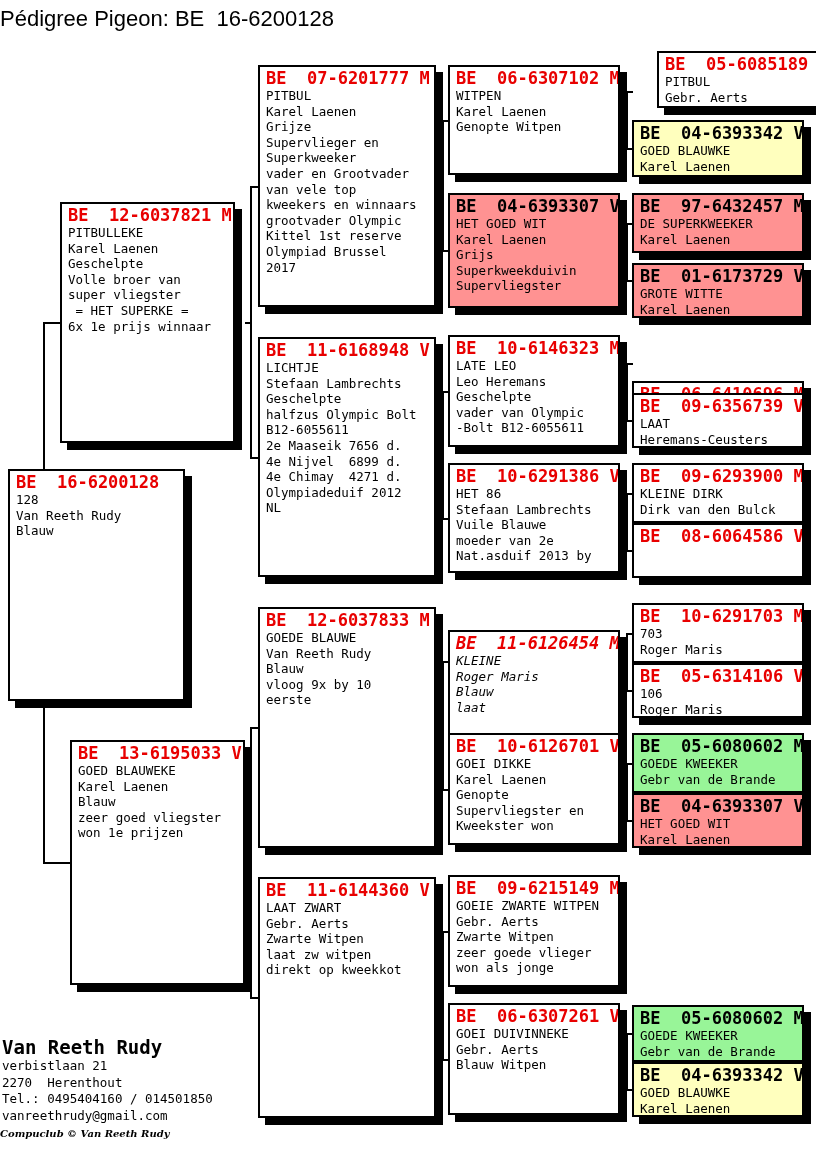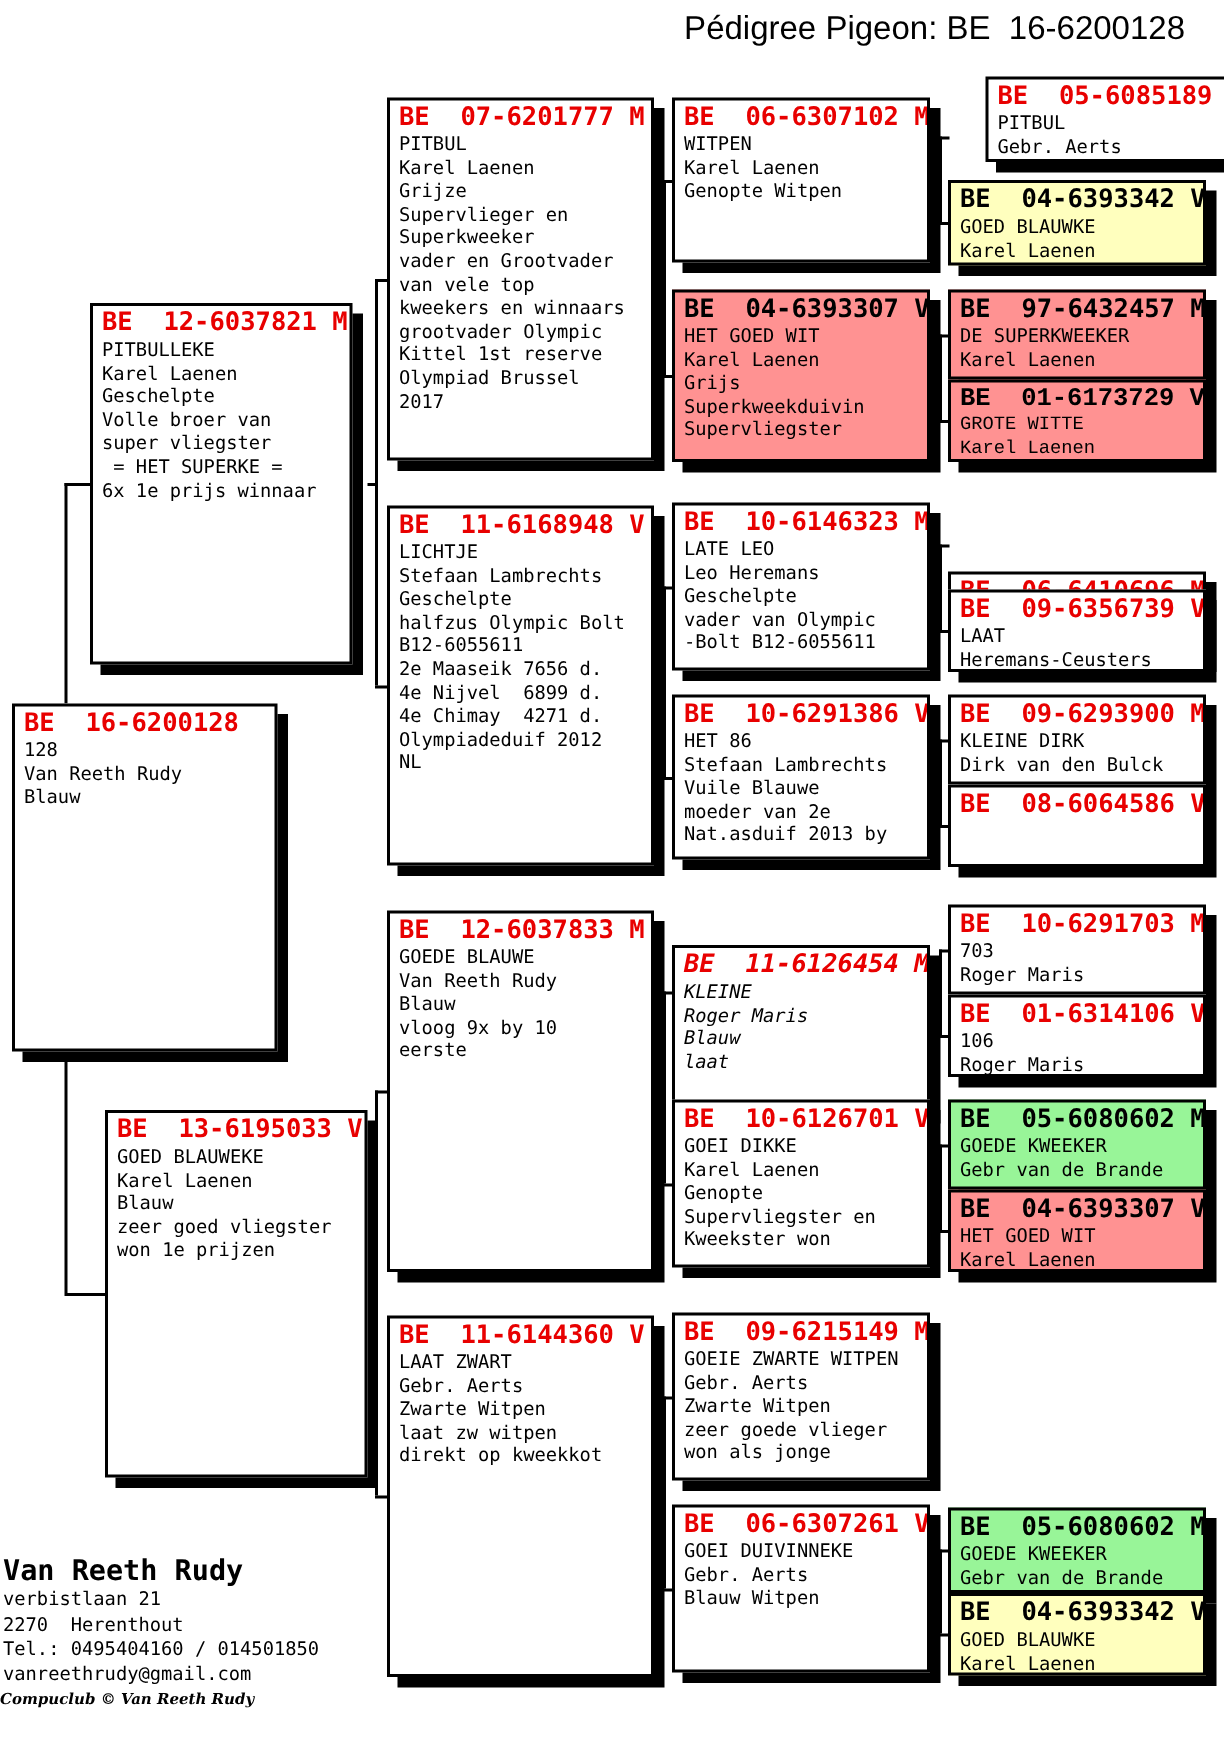--- a/index.html
+++ b/index.html
@@ -1,21 +1,21 @@
 <!DOCTYPE html>
 <html style="--red: #e80000; --salmon: #ff9292; --yellow: #ffffbe; --green: #98f598;"><head>
 <meta charset="utf-8">
 <style>
   html,body{margin:0;padding:0;background:#fff;}
   #canvas{
     position:relative;width:816px;height:1172px;background:#ffffff;
     font-family:"DejaVu Sans Mono",monospace;overflow:hidden;
   }
   .title{
-    position:absolute;top:6px;left:0;width:790px;text-align:right;
+    position:absolute;top:6px;left:0;width:790px;text-align:left;
     font-family:"Liberation Sans",sans-serif;font-size:22px;color:#000;
     white-space:pre-wrap;
   }
   .box{
     position:absolute;background:#fff;border:2px solid #000;
     box-shadow:7px 7px 0 #000;box-sizing:border-box;
     padding:2px 4px 1px 6px;overflow:hidden;
   }
   .box .ring{
     font-weight:bold;font-size:17px;line-height:19px;color:var(--red,#e80000);
@@ -239,21 +239,21 @@
       <div class="box colored yellow" style="left: 632px; top: 120px; width: 172px; height: 57px;">
         <div class="ring">BE  04-6393342 V</div>
         <div class="txt">GOED BLAUWKE
 Karel Laenen</div>
       </div>
       <div class="box colored salmon" style="left: 632px; top: 193px; width: 172px; height: 60px;">
         <div class="ring">BE  97-6432457 M</div>
         <div class="txt">DE SUPERKWEEKER
 Karel Laenen</div>
       </div>
-      <div class="box colored salmon" style="left: 632px; top: 253px; width: 172px; height: 55px; font-family: Liberation Mono, monospace;">
+      <div class="box colored salmon" style="left: 632px; top: 263px; width: 172px; height: 55px;">
         <div class="ring">BE  01-6173729 V</div>
         <div class="txt">GROTE WITTE
 Karel Laenen</div>
       </div>
       <div class="box" style="left: 632px; top: 333px; width: 172px; height: 60px; margin-top: 48px;">
         <div class="ring">BE  06-6410696 M</div>
         <div class="txt">BROER DONKER ASKE
 Heremans-Ceusters</div>
       </div>
       <div class="box" style="left: 632px; top: 393px; width: 172px; height: 55px;">
@@ -268,21 +268,21 @@
       </div>
       <div class="box" style="left: 632px; top: 523px; width: 172px; height: 55px;">
         <div class="ring">BE  08-6064586 V</div>
       </div>
       <div class="box" style="left: 632px; top: 603px; width: 172px; height: 60px;">
         <div class="ring">BE  10-6291703 M</div>
         <div class="txt">703
 Roger Maris</div>
       </div>
       <div class="box" style="left: 632px; top: 663px; width: 172px; height: 55px;">
-        <div class="ring">BE  01-6314106 V</div>
+        <div class="ring">BE  05-6314106 V</div>
         <div class="txt">106
 Roger Maris</div>
       </div>
       <div class="box colored green" style="left: 632px; top: 733px; width: 172px; height: 60px;">
         <div class="ring">BE  05-6080602 M</div>
         <div class="txt">GOEDE KWEEKER
 Gebr van de Brande</div>
       </div>
       <div class="box colored salmon" style="left: 632px; top: 793px; width: 172px; height: 55px;">
         <div class="ring">BE  04-6393307 V</div>

